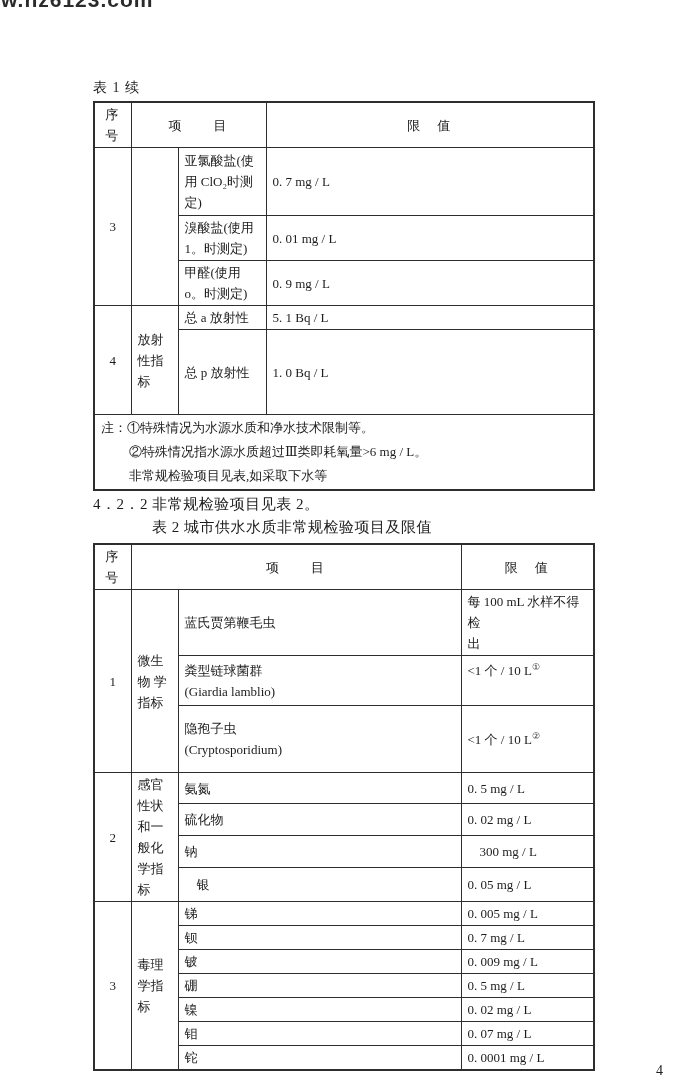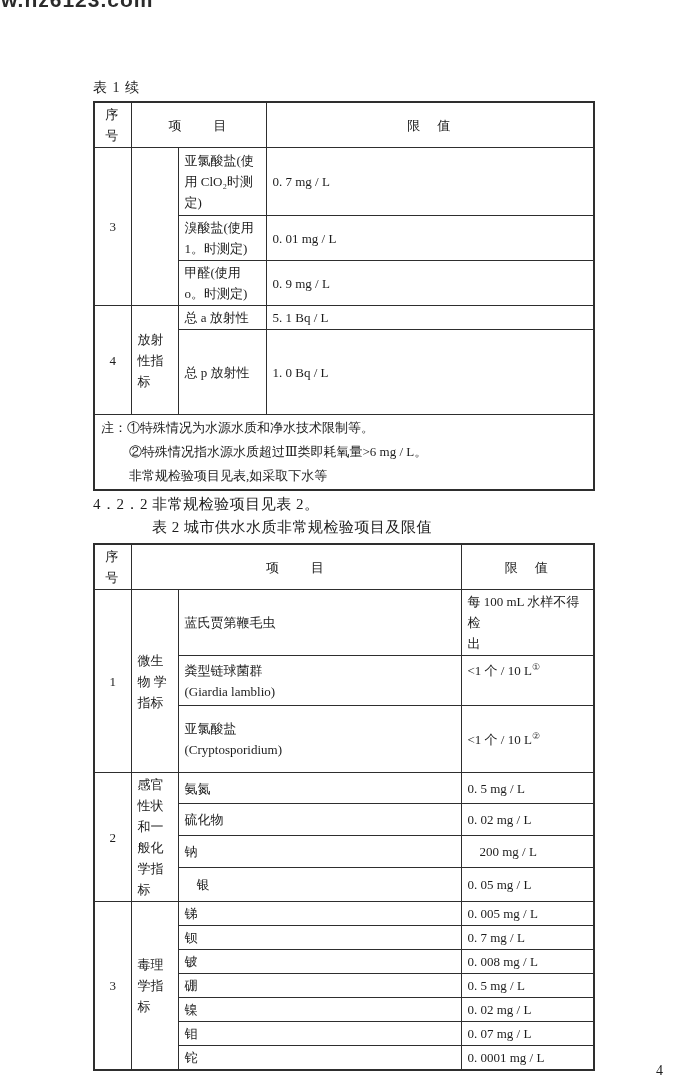--- a/index.html
+++ b/index.html
@@ -137,62 +137,62 @@
       <td class="item">蓝氏贾第鞭毛虫</td>
       <td class="limit pre">每 100 mL 水样不得检
 出</td>
     </tr>
     <tr style="height:50px">
       <td class="item pre">粪型链球菌群
 (Giardia lamblio)</td>
       <td class="limit" style="vertical-align:top; padding-top:4px;"><span>&lt;1 个 / 10 L</span><sup class="note-ref">①</sup></td>
     </tr>
     <tr style="height:67px">
-      <td class="item pre">亚氯酸盐
+      <td class="item pre">隐孢子虫
 (Cryptosporidium)</td>
       <td class="limit"><span>&lt;1 个 / 10 L</span><sup class="note-ref">②</sup></td>
     </tr>
     <tr style="height:31px">
       <td class="num" rowspan="4">2</td>
       <td class="grp pre" rowspan="4">感官
 性状
 和一
 般化
 学指
 标</td>
       <td class="item">氨氮</td>
       <td class="limit">0. 5 mg / L</td>
     </tr>
     <tr style="height:31px">
       <td class="item">硫化物</td>
       <td class="limit">0. 02 mg / L</td>
     </tr>
     <tr style="height:32px">
       <td class="item">钠</td>
-      <td class="limit" style="padding-left:18px;">200 mg / L</td>
+      <td class="limit" style="padding-left:18px;">300 mg / L</td>
     </tr>
     <tr style="height:33px">
       <td class="item" style="padding-left:18px;">银</td>
       <td class="limit" style="">0. 05 mg / L</td>
     </tr>
     <tr style="height:23px">
       <td class="num" rowspan="7">3</td>
       <td class="grp pre" rowspan="7">毒理
 学指
 标</td>
       <td class="item">锑</td>
       <td class="limit">0. 005 mg / L</td>
     </tr>
     <tr style="height:23px">
       <td class="item">钡</td>
       <td class="limit">0. 7 mg / L</td>
     </tr>
     <tr style="height:23px">
       <td class="item">铍</td>
-      <td class="limit">0. 008 mg / L</td>
+      <td class="limit">0. 009 mg / L</td>
     </tr>
     <tr style="height:23px">
       <td class="item">硼</td>
       <td class="limit">0. 5 mg / L</td>
     </tr>
     <tr style="height:23px">
       <td class="item">镍</td>
       <td class="limit">0. 02 mg / L</td>
     </tr>
     <tr style="height:23px">

